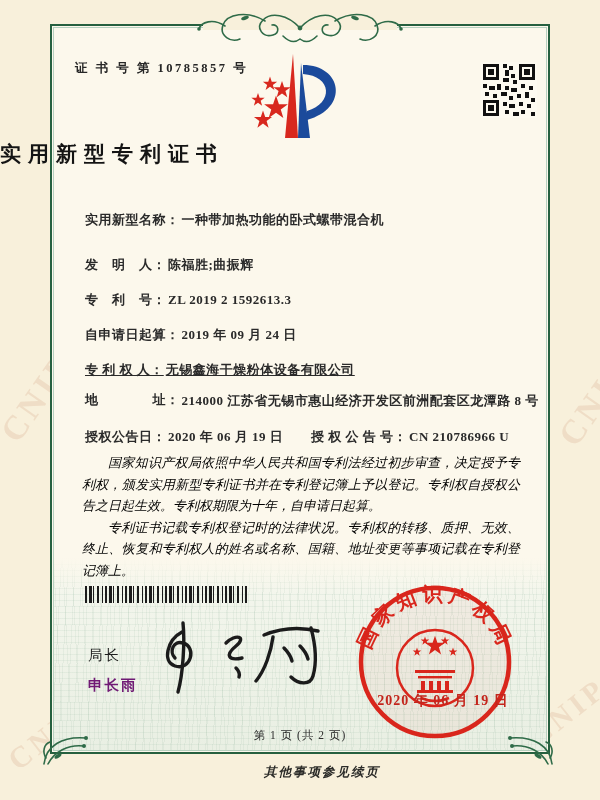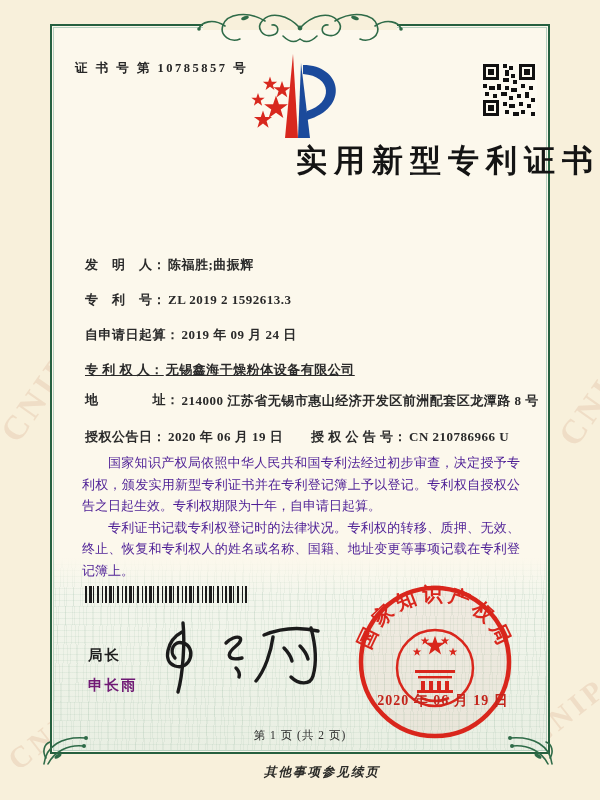--- a/index.html
+++ b/index.html
@@ -37,48 +37,48 @@
     content:"";position:absolute;left:0;right:0;top:0;height:36px;
     background:linear-gradient(#fcf8ec, rgba(252,248,236,0));
   }
   .cert-no{
     position:absolute;left:75px;top:60px;font-size:12.5px;color:#262626;
     letter-spacing:2.5px;font-weight:600;
   }
   .qr{position:absolute;left:481px;top:62px;}
   .logo{position:absolute;left:230px;top:50px;}
   .title{
-    position:absolute;left:0;right:0;top:140px;text-align:right;
-    font-size:31px;font-weight:700;color:#141414;letter-spacing:7px;
+    position:absolute;left:0;right:0;top:140px;text-align:left;
+    font-size:21px;font-weight:700;color:#141414;letter-spacing:7px;
   }
   .fieldrow{
     position:absolute;left:85px;font-size:13px;color:#2a2a2a;font-weight:600;
     letter-spacing:0.5px;white-space:nowrap;
   }
   .fieldrow .val{margin-left:2px;}
   .fieldrow .val-wrap{
     display:inline-block;vertical-align:top;white-space:normal;width:388px;line-height:20px;
   }
   .grant2{margin-left:24px;}
   .body-text{
     position:absolute;left:82px;top:452px;width:438px;
-    font-size:13px;line-height:21.5px;color:#4c1d95;
+    font-size:13px;line-height:21.5px;color:#000000;font-style:italic;
     text-align:justify;
   }
   .body-text p{margin:0;text-indent:2em;}
   .barcode{
     position:absolute;left:85px;top:586px;width:162px;height:17px;
     background:repeating-linear-gradient(90deg,
       #1c1c1c 0 2px, transparent 2px 4px,
       #1c1c1c 4px 7px, transparent 7px 8px,
       #1c1c1c 8px 9px, transparent 9px 12px,
       #1c1c1c 12px 14px, transparent 14px 17px,
       #1c1c1c 17px 18px, transparent 18px 20px);
   }
-  .director-title{position:absolute;left:88px;top:646px;font-size:14.5px;color:#1f1f1f;font-weight:700;letter-spacing:2px;}
+  .director-title{position:absolute;left:88px;top:646px;font-size:14.5px;color:#1f1f1f;font-weight:400;letter-spacing:2px;}
   .director-name{position:absolute;left:88px;top:676px;font-size:14.5px;color:#701a75;font-weight:700;letter-spacing:2px;}
   .signature{position:absolute;left:152px;top:616px;}
   .seal{position:absolute;left:355px;top:582px;}
   .seal-date{
     position:absolute;left:368px;top:692px;width:150px;text-align:center;
     font-size:14px;color:#c3251c;font-weight:600;letter-spacing:1px;
   }
   .page-info{
     position:absolute;left:0;right:0;top:728px;text-align:center;
     font-size:11.5px;color:#2c2c2c;letter-spacing:1px;
@@ -221,20 +221,23 @@
         <rect x="12" y="24" width="2" height="2"></rect>
           <rect x="16" y="25" width="3" height="2"></rect>
           <rect x="20" y="24" width="2" height="2"></rect>
           <rect x="25" y="25" width="2" height="2"></rect>
       </g>
     </svg>
   </div>
 
   <div class="title">实用新型专利证书</div>
 
+  <div class="fieldrow" style="top:211px;">
+    <span class="lab">实用新型名称：</span><span class="val">一种带加热功能的卧式螺带混合机</span>
+  </div>
   <div class="fieldrow" style="top:256px;">
     <span class="lab">发　明　人：</span><span class="val">陈福胜;曲振辉</span>
   </div>
   <div class="fieldrow" style="top:291px;">
     <span class="lab">专　利　号：</span><span class="val">ZL 2019 2 1592613.3</span>
   </div>
   <div class="fieldrow" style="top:326px;">
     <span class="lab">自申请日起算：</span><span class="val">2019 年 09 月 24 日</span>
   </div>
   <div class="fieldrow" style="top:361px;text-decoration:underline;">

